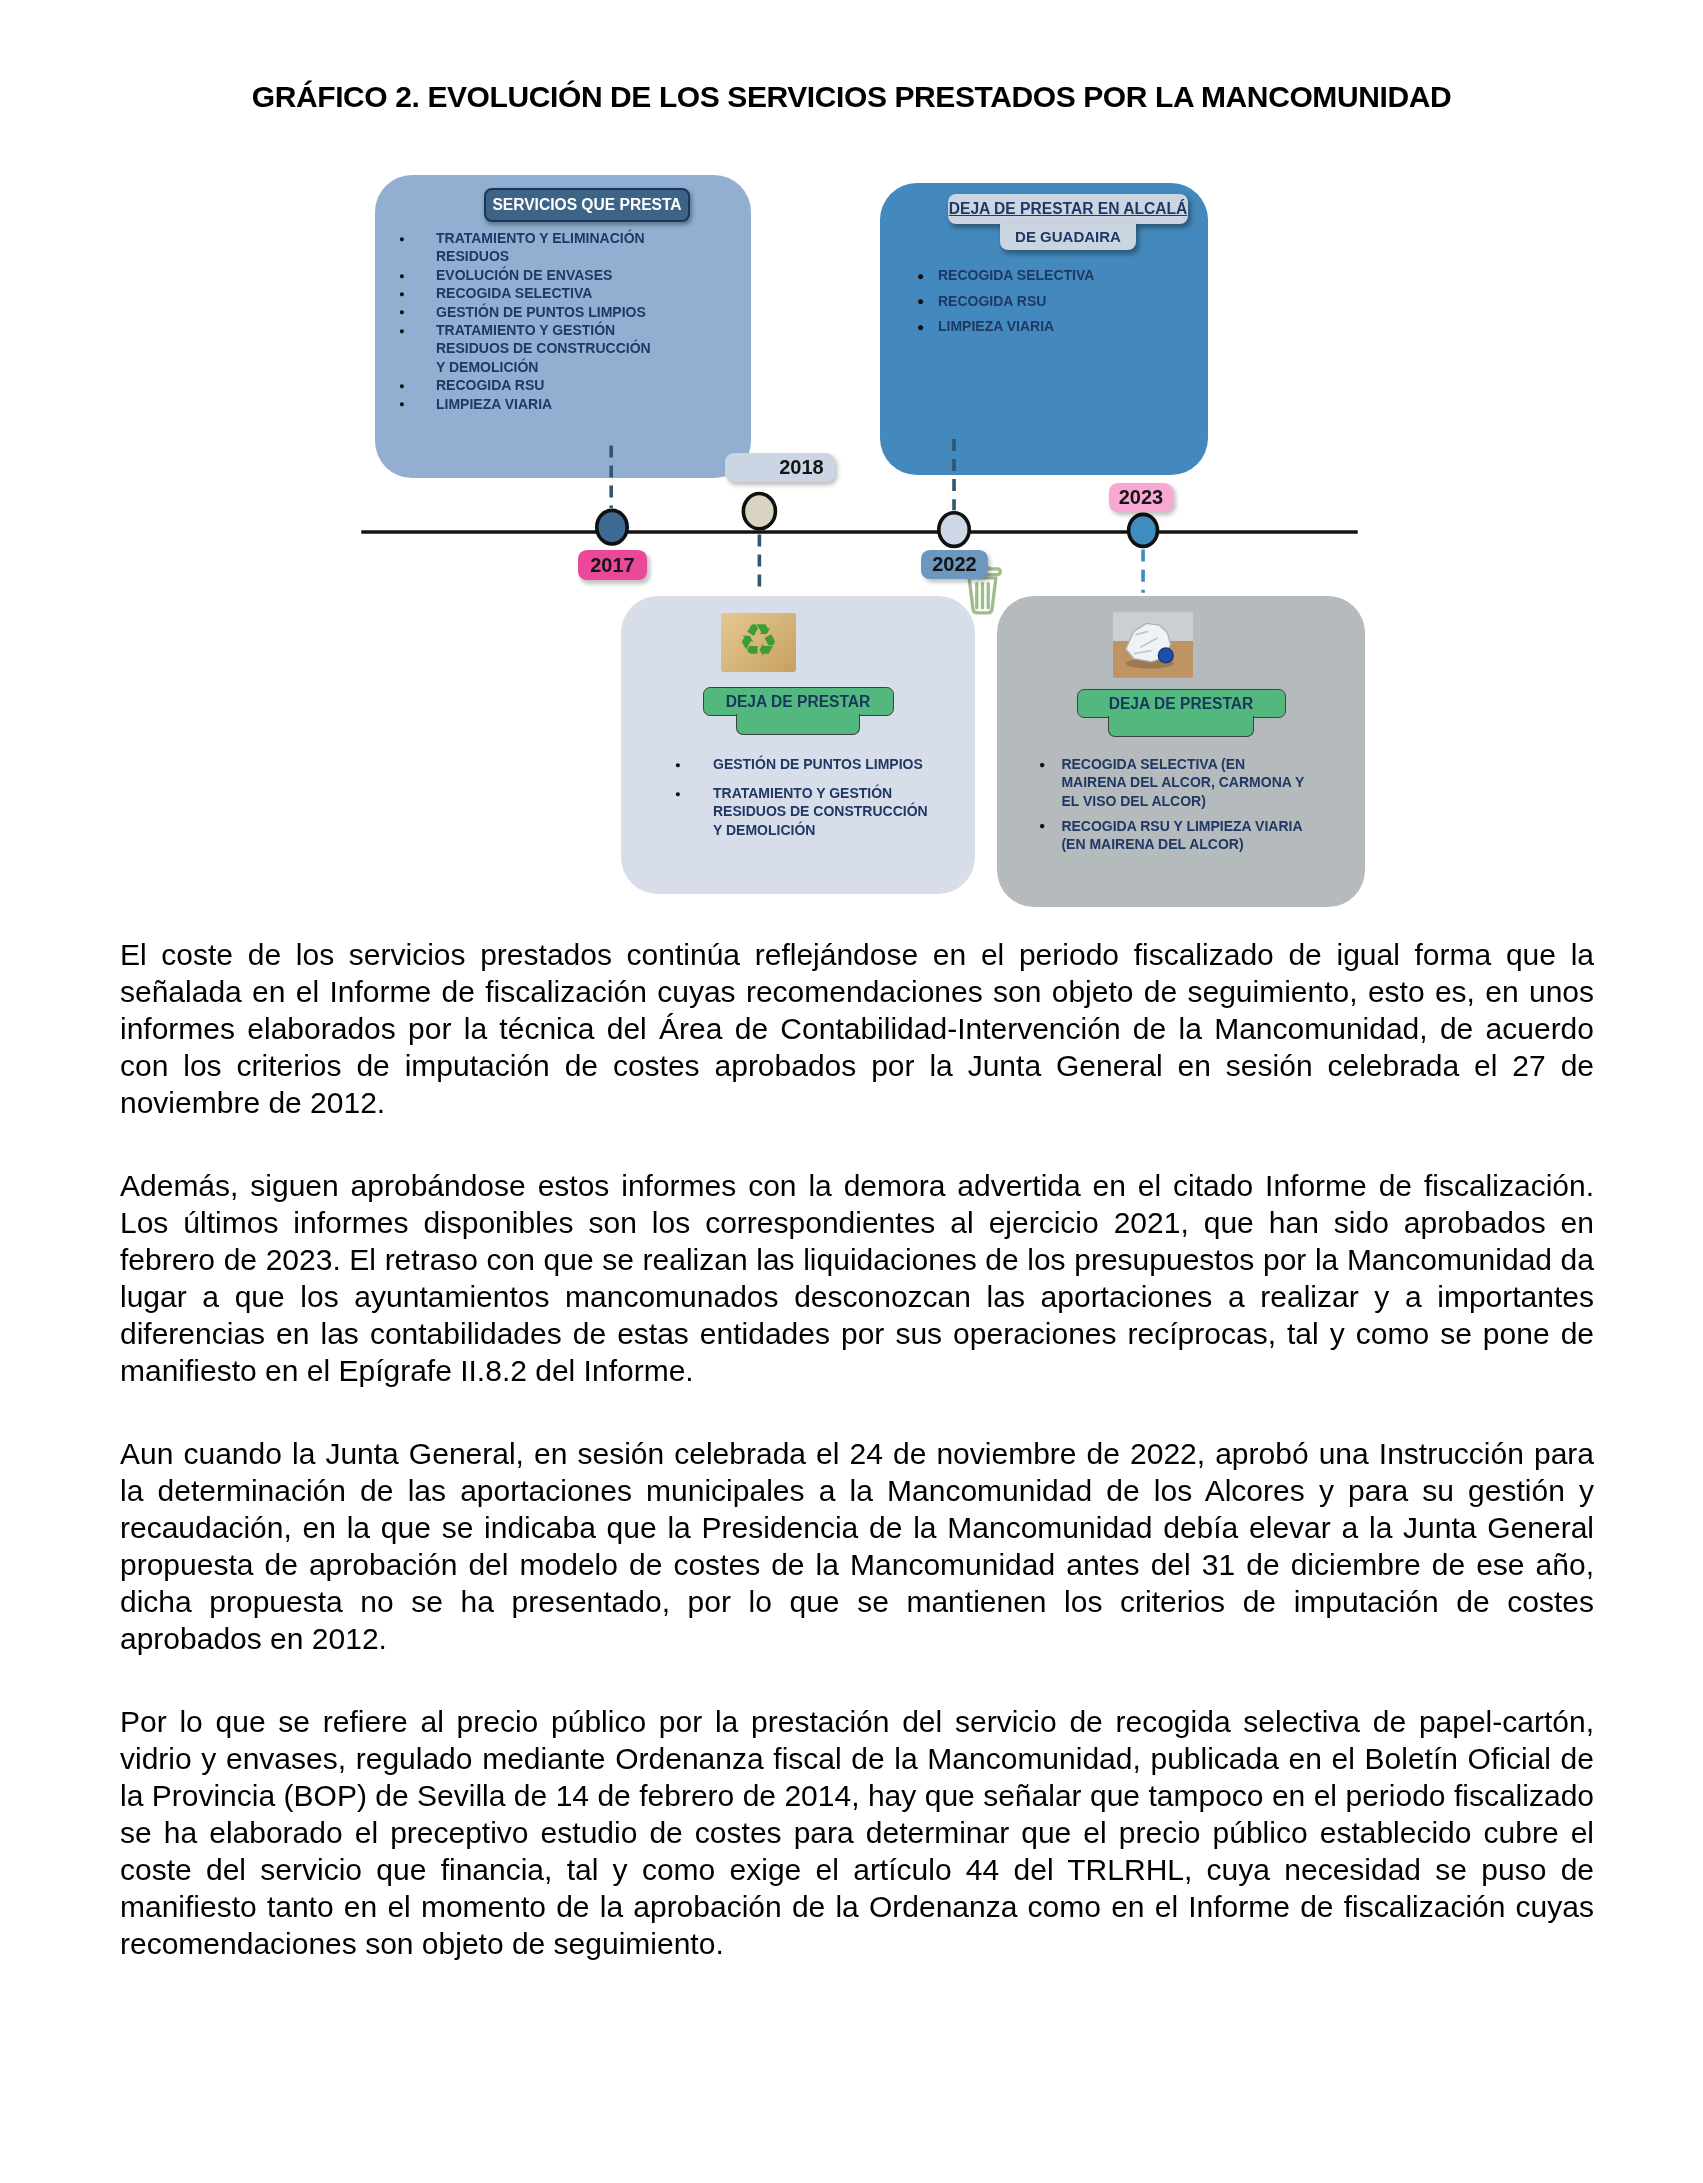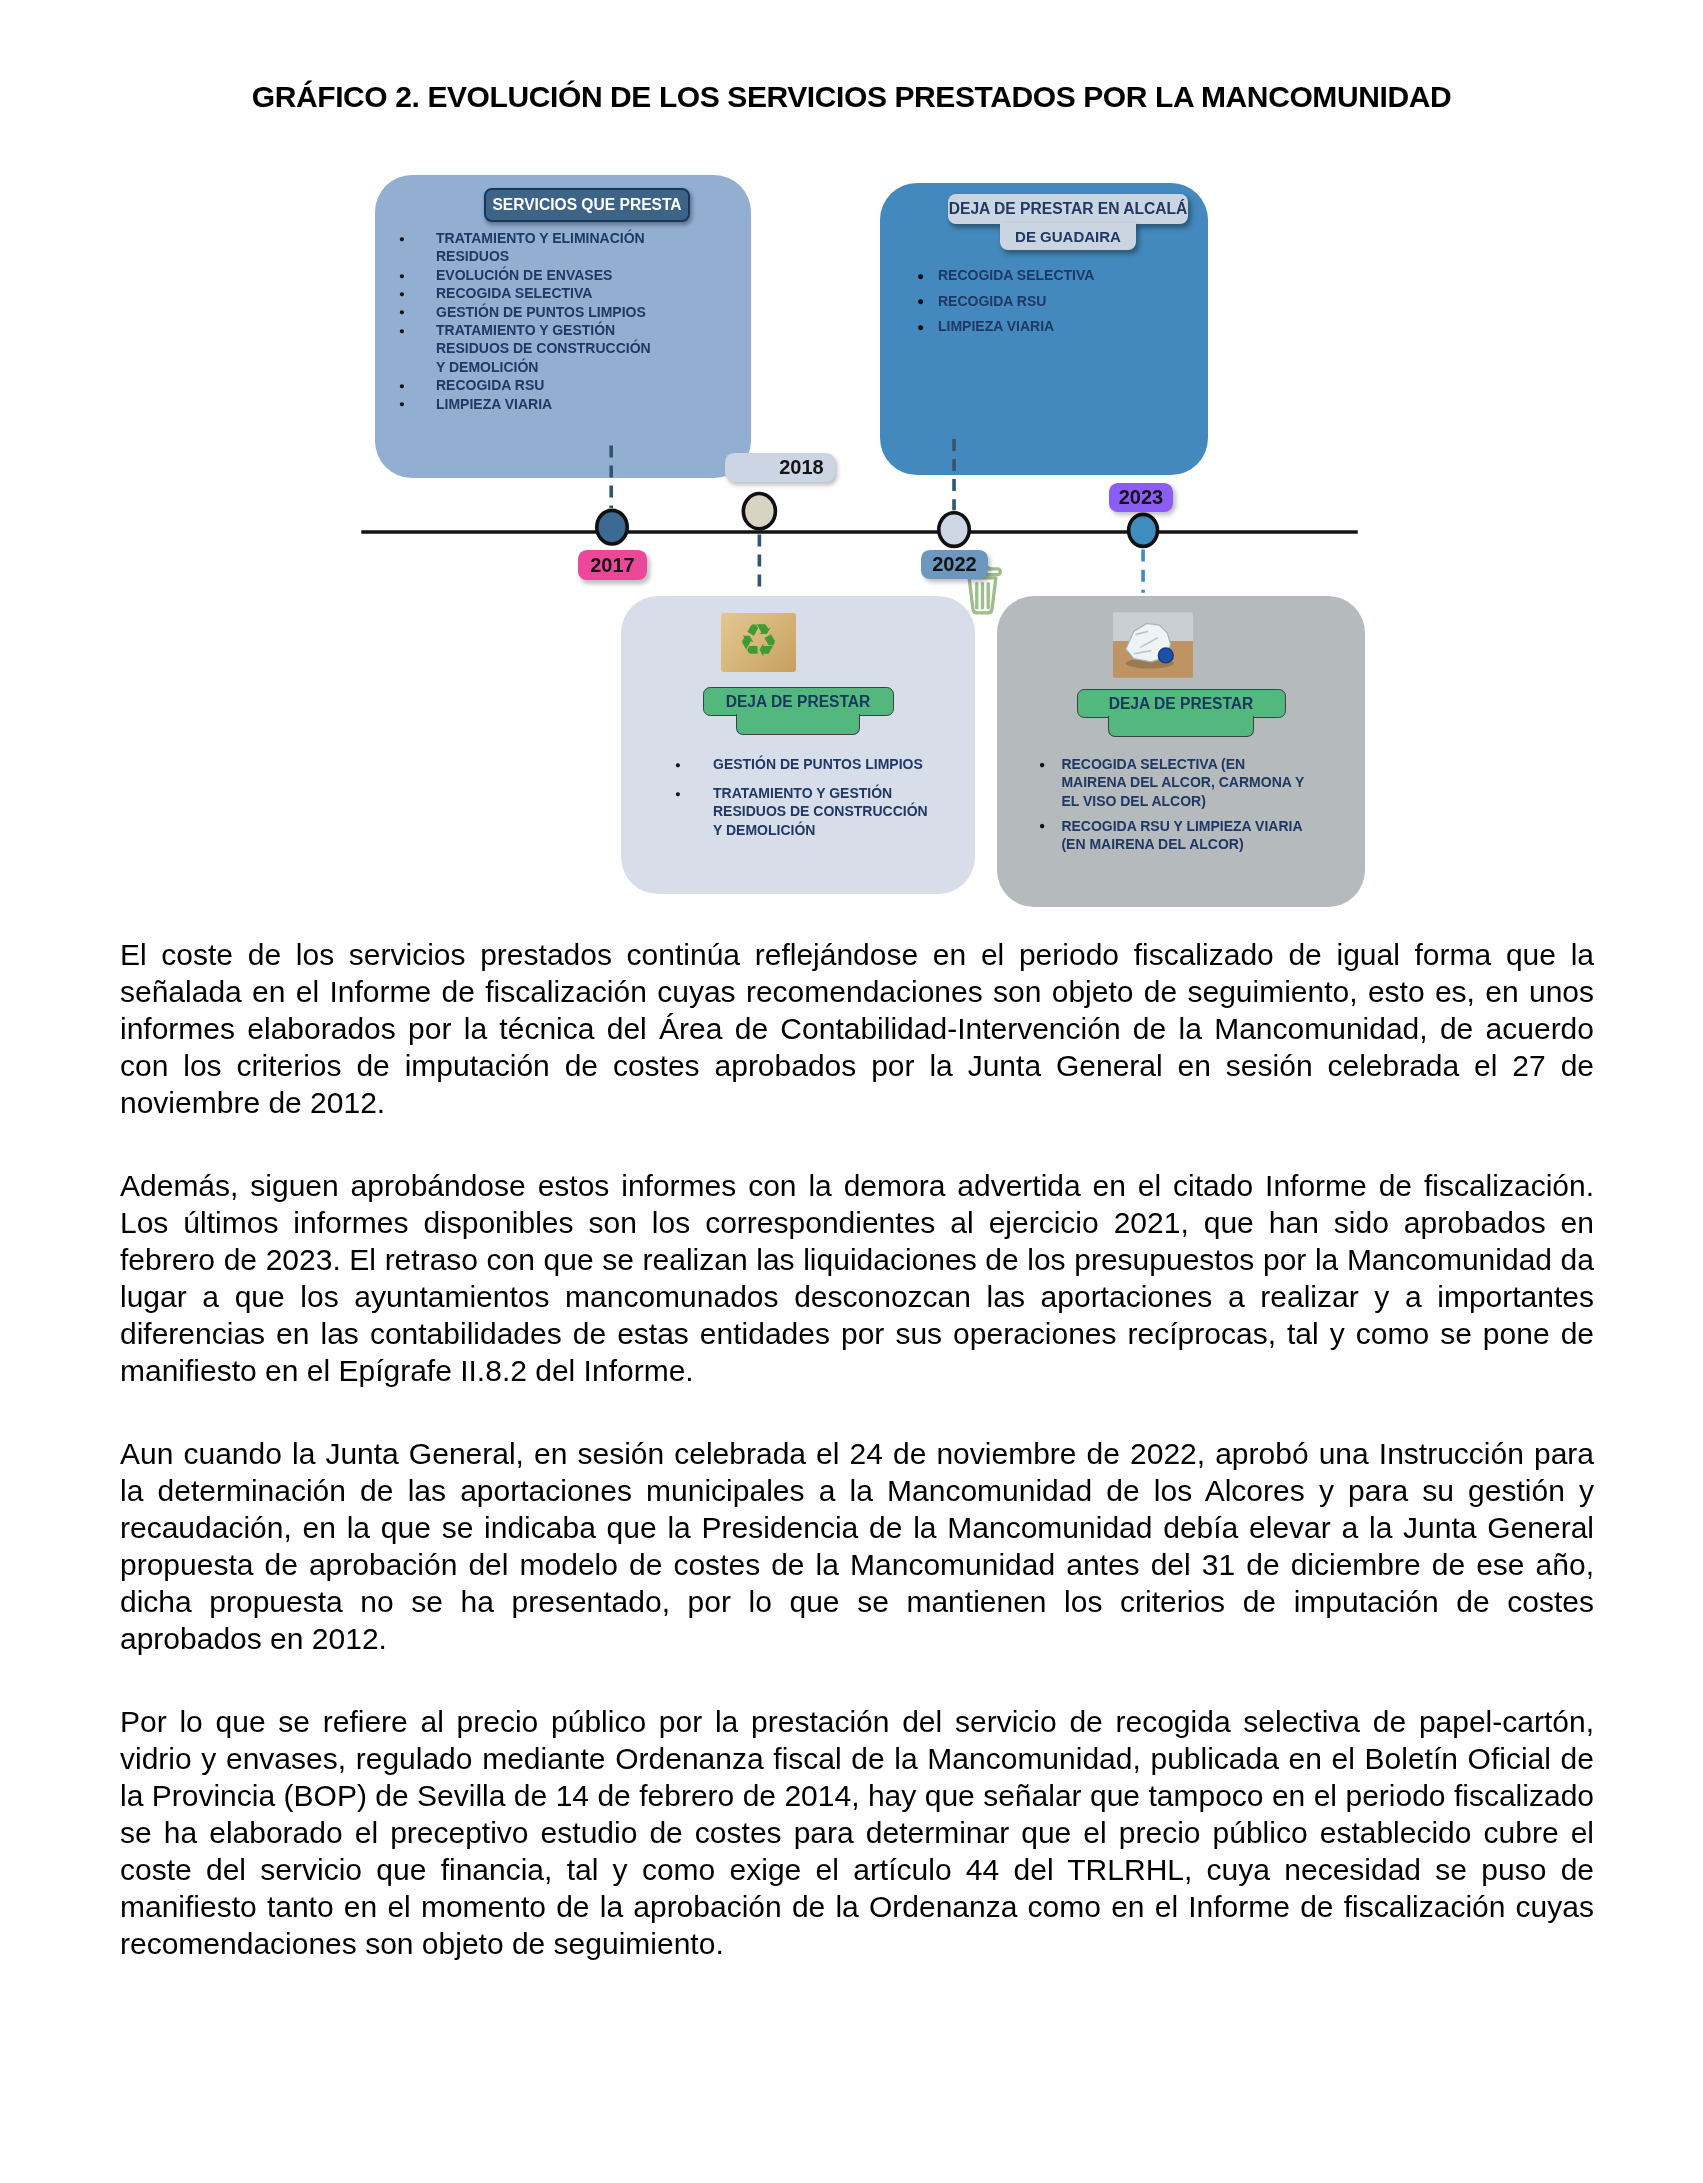--- a/index.html
+++ b/index.html
@@ -23,20 +23,21 @@
     border:2.4px solid #17375E;border-radius:8px;color:#fff;font-weight:bold;
     font-size:15.6px;display:flex;align-items:center;justify-content:center;
     box-shadow:1.6px 2.4px 4px rgba(0,0,0,.35);
   }
   .pill{width:fit-content;margin:11.2px auto 0;position:relative;z-index:2;}
   .pill-main{
     background:#CBD5E2;border-radius:8px;width:240px;height:30px;
     display:flex;align-items:center;justify-content:center;
     color:#1F3864;font-weight:bold;font-size:15.6px;
     box-shadow:2.4px 3.2px 5.6px rgba(0,0,0,.35);
+    text-decoration:underline;
   }
   .pill-tab{
     background:#CBD5E2;width:136px;height:27px;margin:-1.6px auto 0;
     border-radius:0 0 8px 8px;display:flex;align-items:center;justify-content:center;
     color:#1F3864;font-weight:bold;font-size:15px;
     box-shadow:2.4px 3.2px 5.6px rgba(0,0,0,.35);
   }
   .deja{position:absolute;left:0;right:0;z-index:2;}
   .deja-main{
     margin:0 auto;background:#53B87E;border:1.6px solid #3F3F3F;border-radius:7.2px;
@@ -90,21 +91,21 @@
 
   
   .overlay{position:absolute;left:0;top:0;width:1703px;height:2183px;z-index:3;pointer-events:none;}
   .badge{
     position:absolute;z-index:4;border-radius:8.8px;display:flex;align-items:center;justify-content:center;
     font-weight:bold;font-size:20px;color:#141414;box-shadow:2.4px 3.2px 4px rgba(0,0,0,.25);
   }
   .badge2017{left:578px;top:550px;width:69px;height:30px;background:#ec4899;}
   .badge2018{left:725px;top:453px;width:67px;height:29px;background:#CBD5E3;padding-left:43px;}
   .badge2022{left:921px;top:550px;width:67px;height:29px;background:#6D97BF;}
-  .badge2023{left:1109px;top:483px;width:64px;height:29px;background:#8b5cf6;}
+  .badge2023{left:1109px;top:483px;width:64px;height:29px;background:#f9a8d4;}
 
   
   .bodytext{position:absolute;left:120px;top:936px;width:1474px;color:#000;}
   .fuente{font-size:26px;line-height:32px;margin:0 0 38px;}
   .bodytext p{font-size:30px;line-height:37px;text-align:justify;margin:0 0 46px;}
 </style>
 </head>
 <body>
 
 <div class="page">

